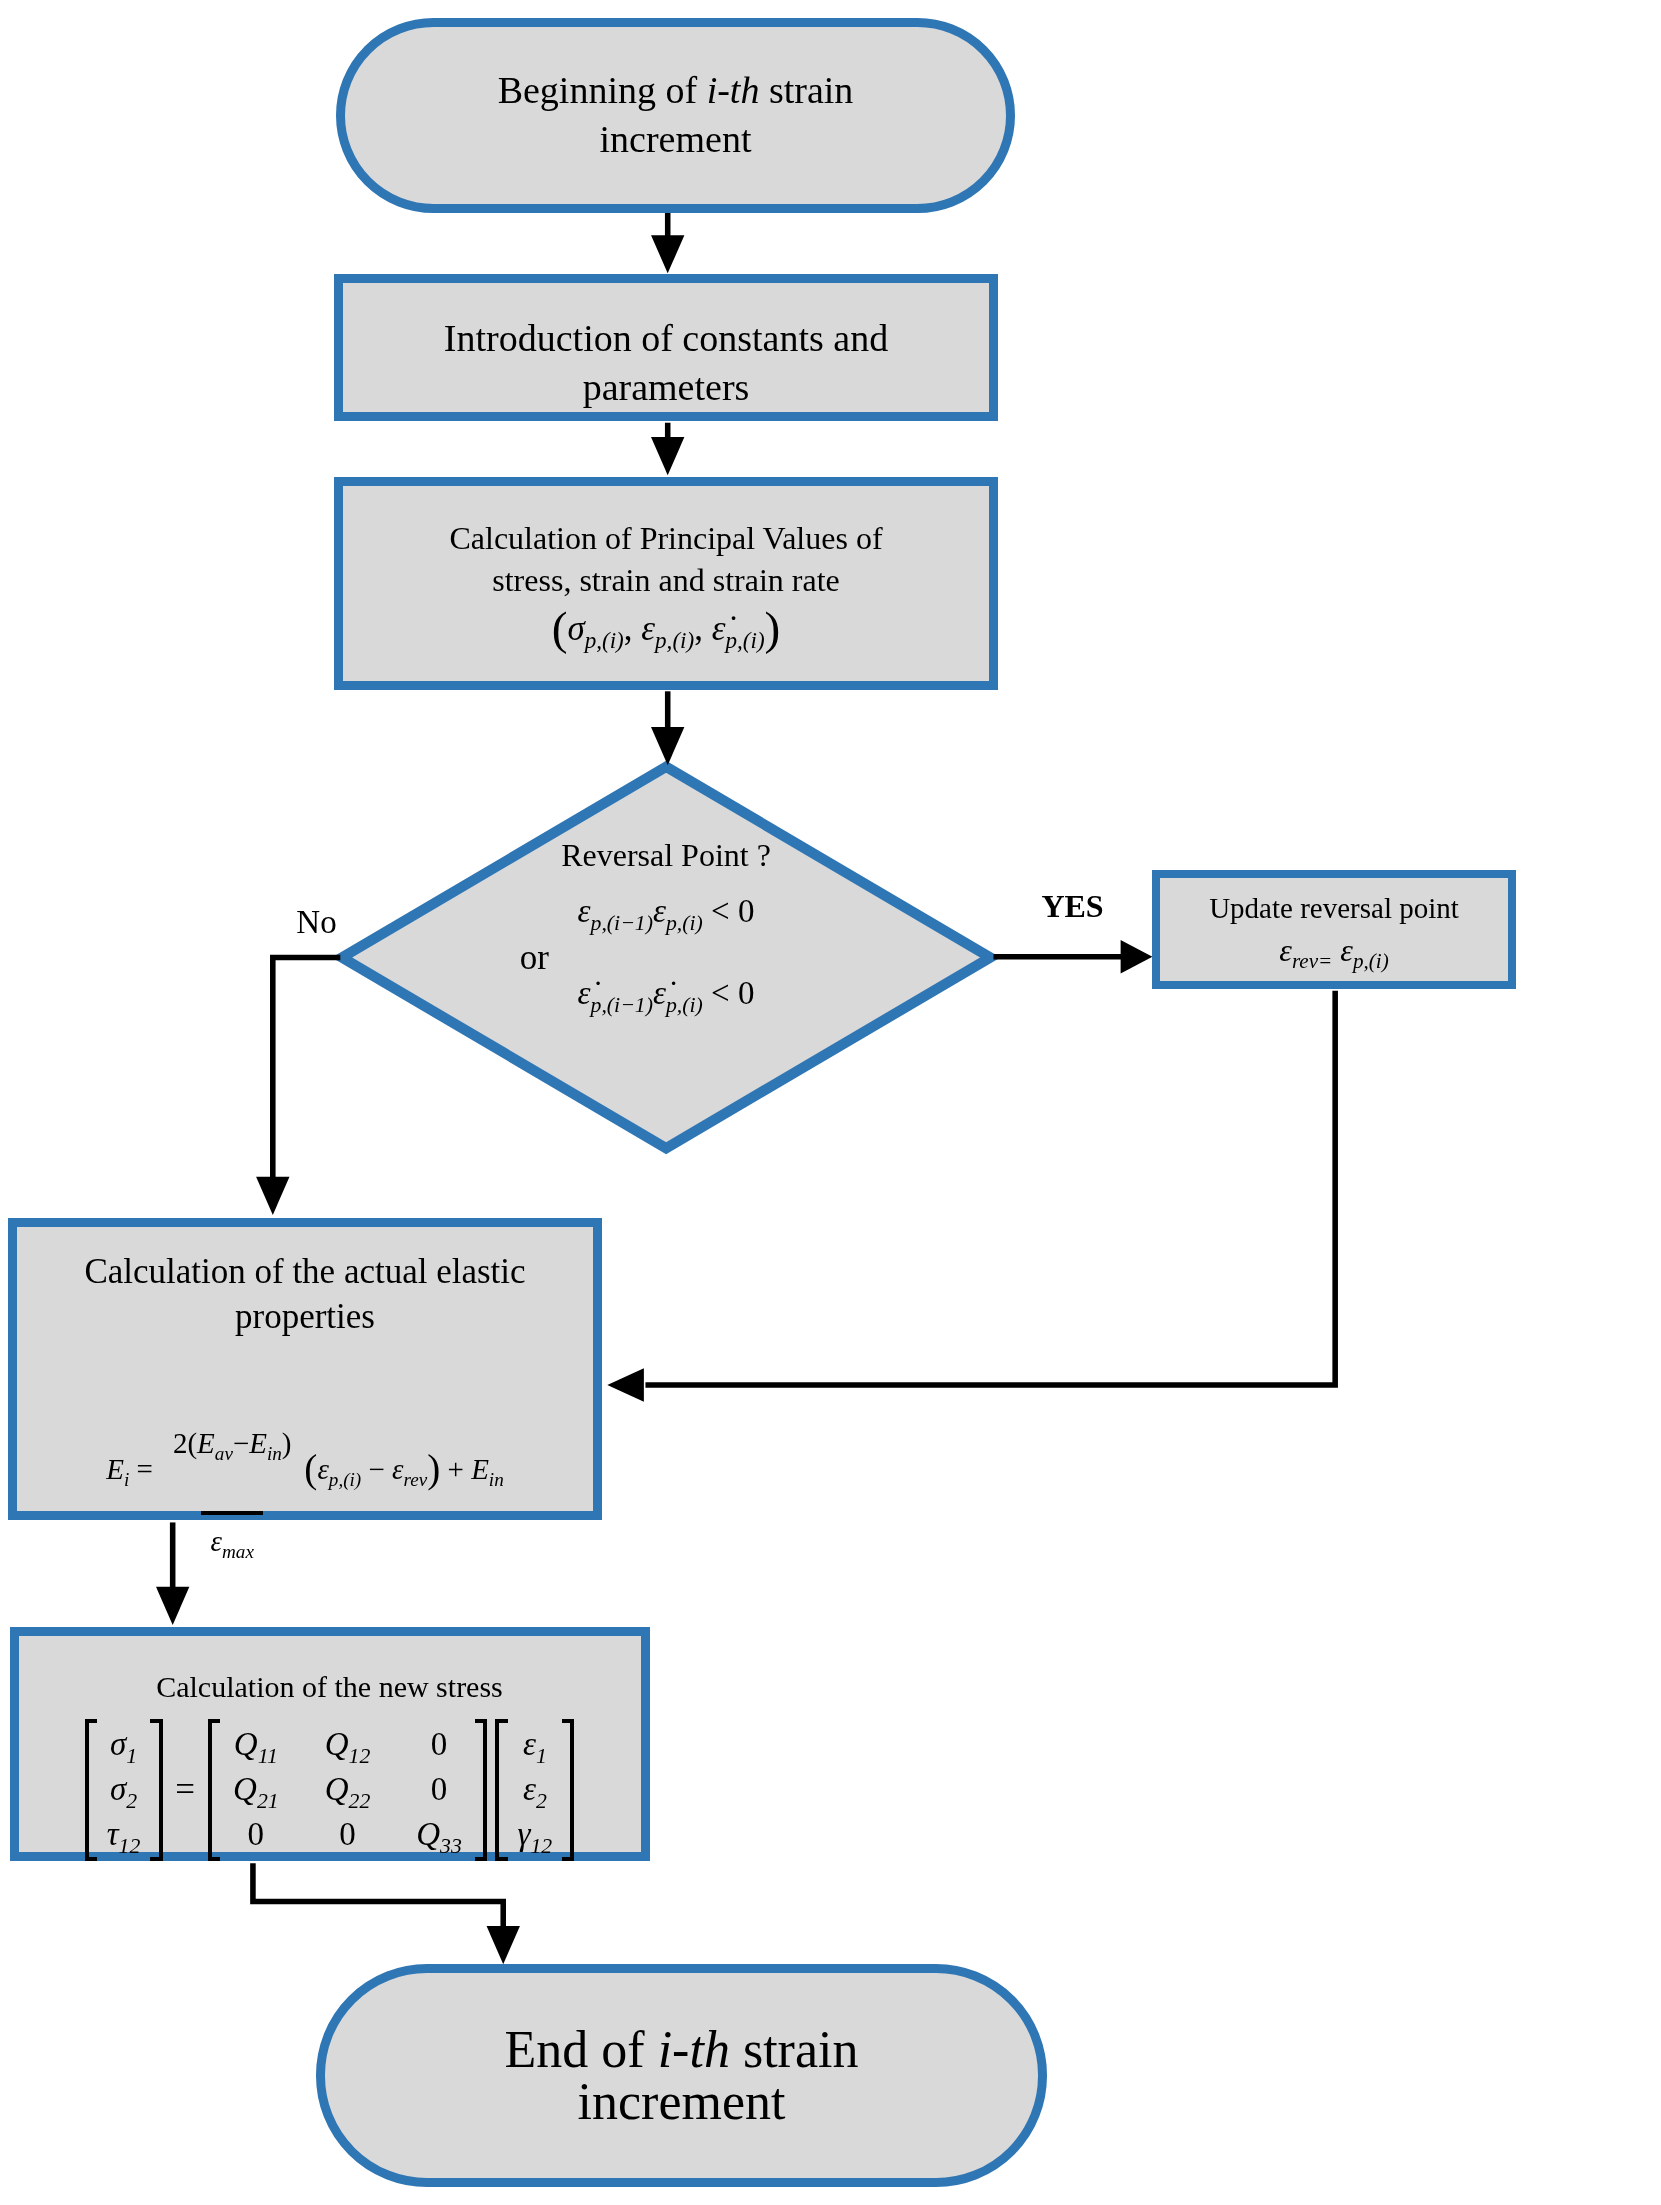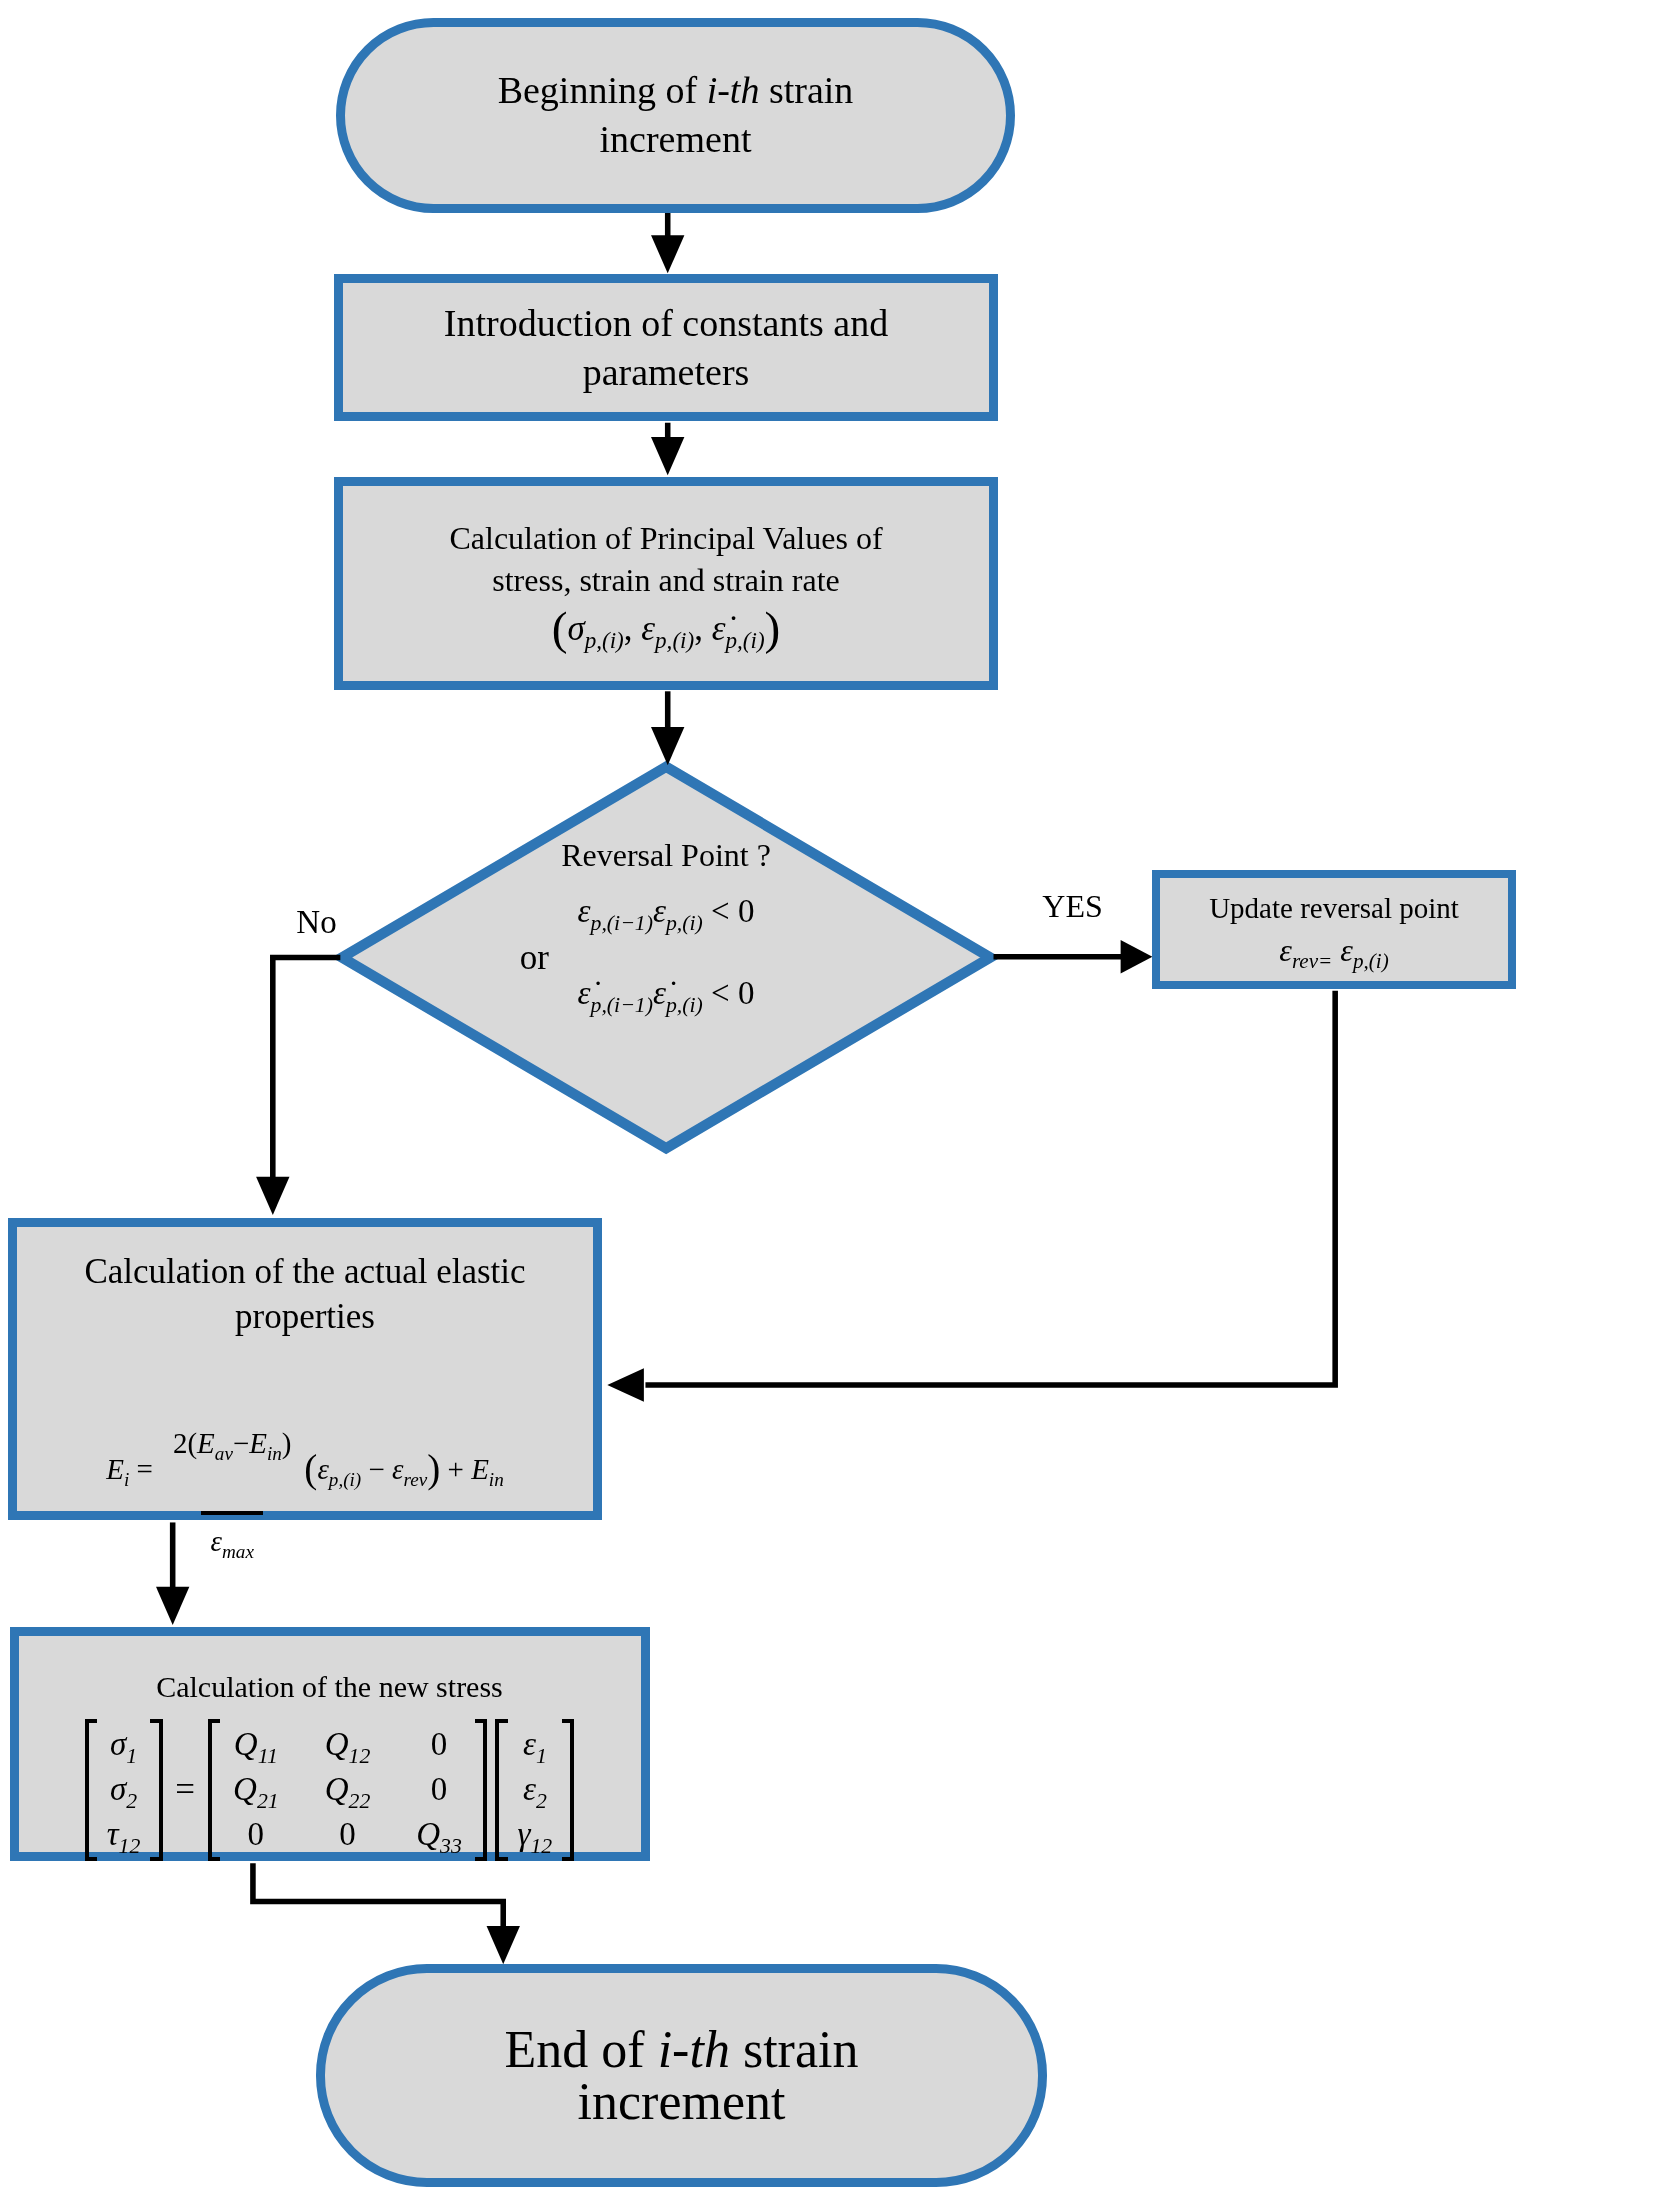--- a/index.html
+++ b/index.html
@@ -14,40 +14,40 @@
 
   .node{
     position:absolute;z-index:2;box-sizing:border-box;
     background:var(--gray);border:9.5px solid var(--blue);
     display:flex;flex-direction:column;align-items:center;justify-content:center;
     text-align:center;line-height:1.25;
   }
   .stadium{border-radius:111px;justify-content:center;}
 
   #n-start{left:336px;top:17.5px;width:679px;height:195px;font-size:38px;line-height:49px;}
-  #n-const{left:334px;top:274px;width:664px;height:147px;font-size:38px;line-height:49px;}
+  #n-const{left:334px;top:274px;width:664px;height:147px;font-size:38px;line-height:49px;justify-content:flex-end;}
   #n-princ{left:334px;top:477px;width:664px;height:213px;font-size:32px;line-height:42px;}
   #n-princ .formula{font-size:35px;margin-top:6.4px;}
   #n-update{left:1152px;top:870px;width:364px;height:119px;border-width:8px;font-size:29px;line-height:35px;}
   #n-update .formula{font-size:32px;margin-top:6.4px;}
   #n-elastic{left:8px;top:1218px;width:594px;height:302px;font-size:35px;line-height:45px;justify-content:flex-start;padding-top:22px;}
   #n-elastic .formula{font-size:29px;margin-top:41px;}
   #n-stress{left:9.5px;top:1627px;width:640px;height:234px;font-size:30px;line-height:37px;justify-content:flex-start;padding-top:32px;}
   #n-end{left:316px;top:1964px;width:731px;height:223px;font-size:52px;line-height:52px;}
 
   
   #d-wrap{position:absolute;left:342px;top:767px;width:648px;height:381px;z-index:2;}
   #d-title{position:absolute;left:0;top:70px;width:100%;text-align:center;font-size:32px;}
   #d-ineq1{position:absolute;left:0;top:126px;width:100%;text-align:center;font-size:33px;}
   #d-or{position:absolute;left:135px;top:171px;width:72px;text-align:right;font-size:35px;}
   #d-ineq2{position:absolute;left:0;top:208px;width:100%;text-align:center;font-size:33px;}
 
   .edge-label{position:absolute;z-index:2;font-size:33px;text-align:center;}
   #lbl-no{left:277px;top:904px;width:79px;}
-  #lbl-yes{left:1029px;top:888px;width:87px;font-size:32px;}
+  #lbl-yes{left:1029px;top:888px;width:87px;font-size:32px;font-weight:bold;}
 
   
   .formula{white-space:nowrap;}
   .tk-v{font-style:italic;}
   sub.tk-s{font-style:italic;font-size:66%;line-height:0;vertical-align:-0.35em;letter-spacing:0;}
   .tk-r{font-style:normal;}
   .tk-P{font-size:135%;vertical-align:-0.08em;}
 
   
   .frac{display:inline-flex;flex-direction:column;align-items:center;vertical-align:middle;margin:0 8px;}

